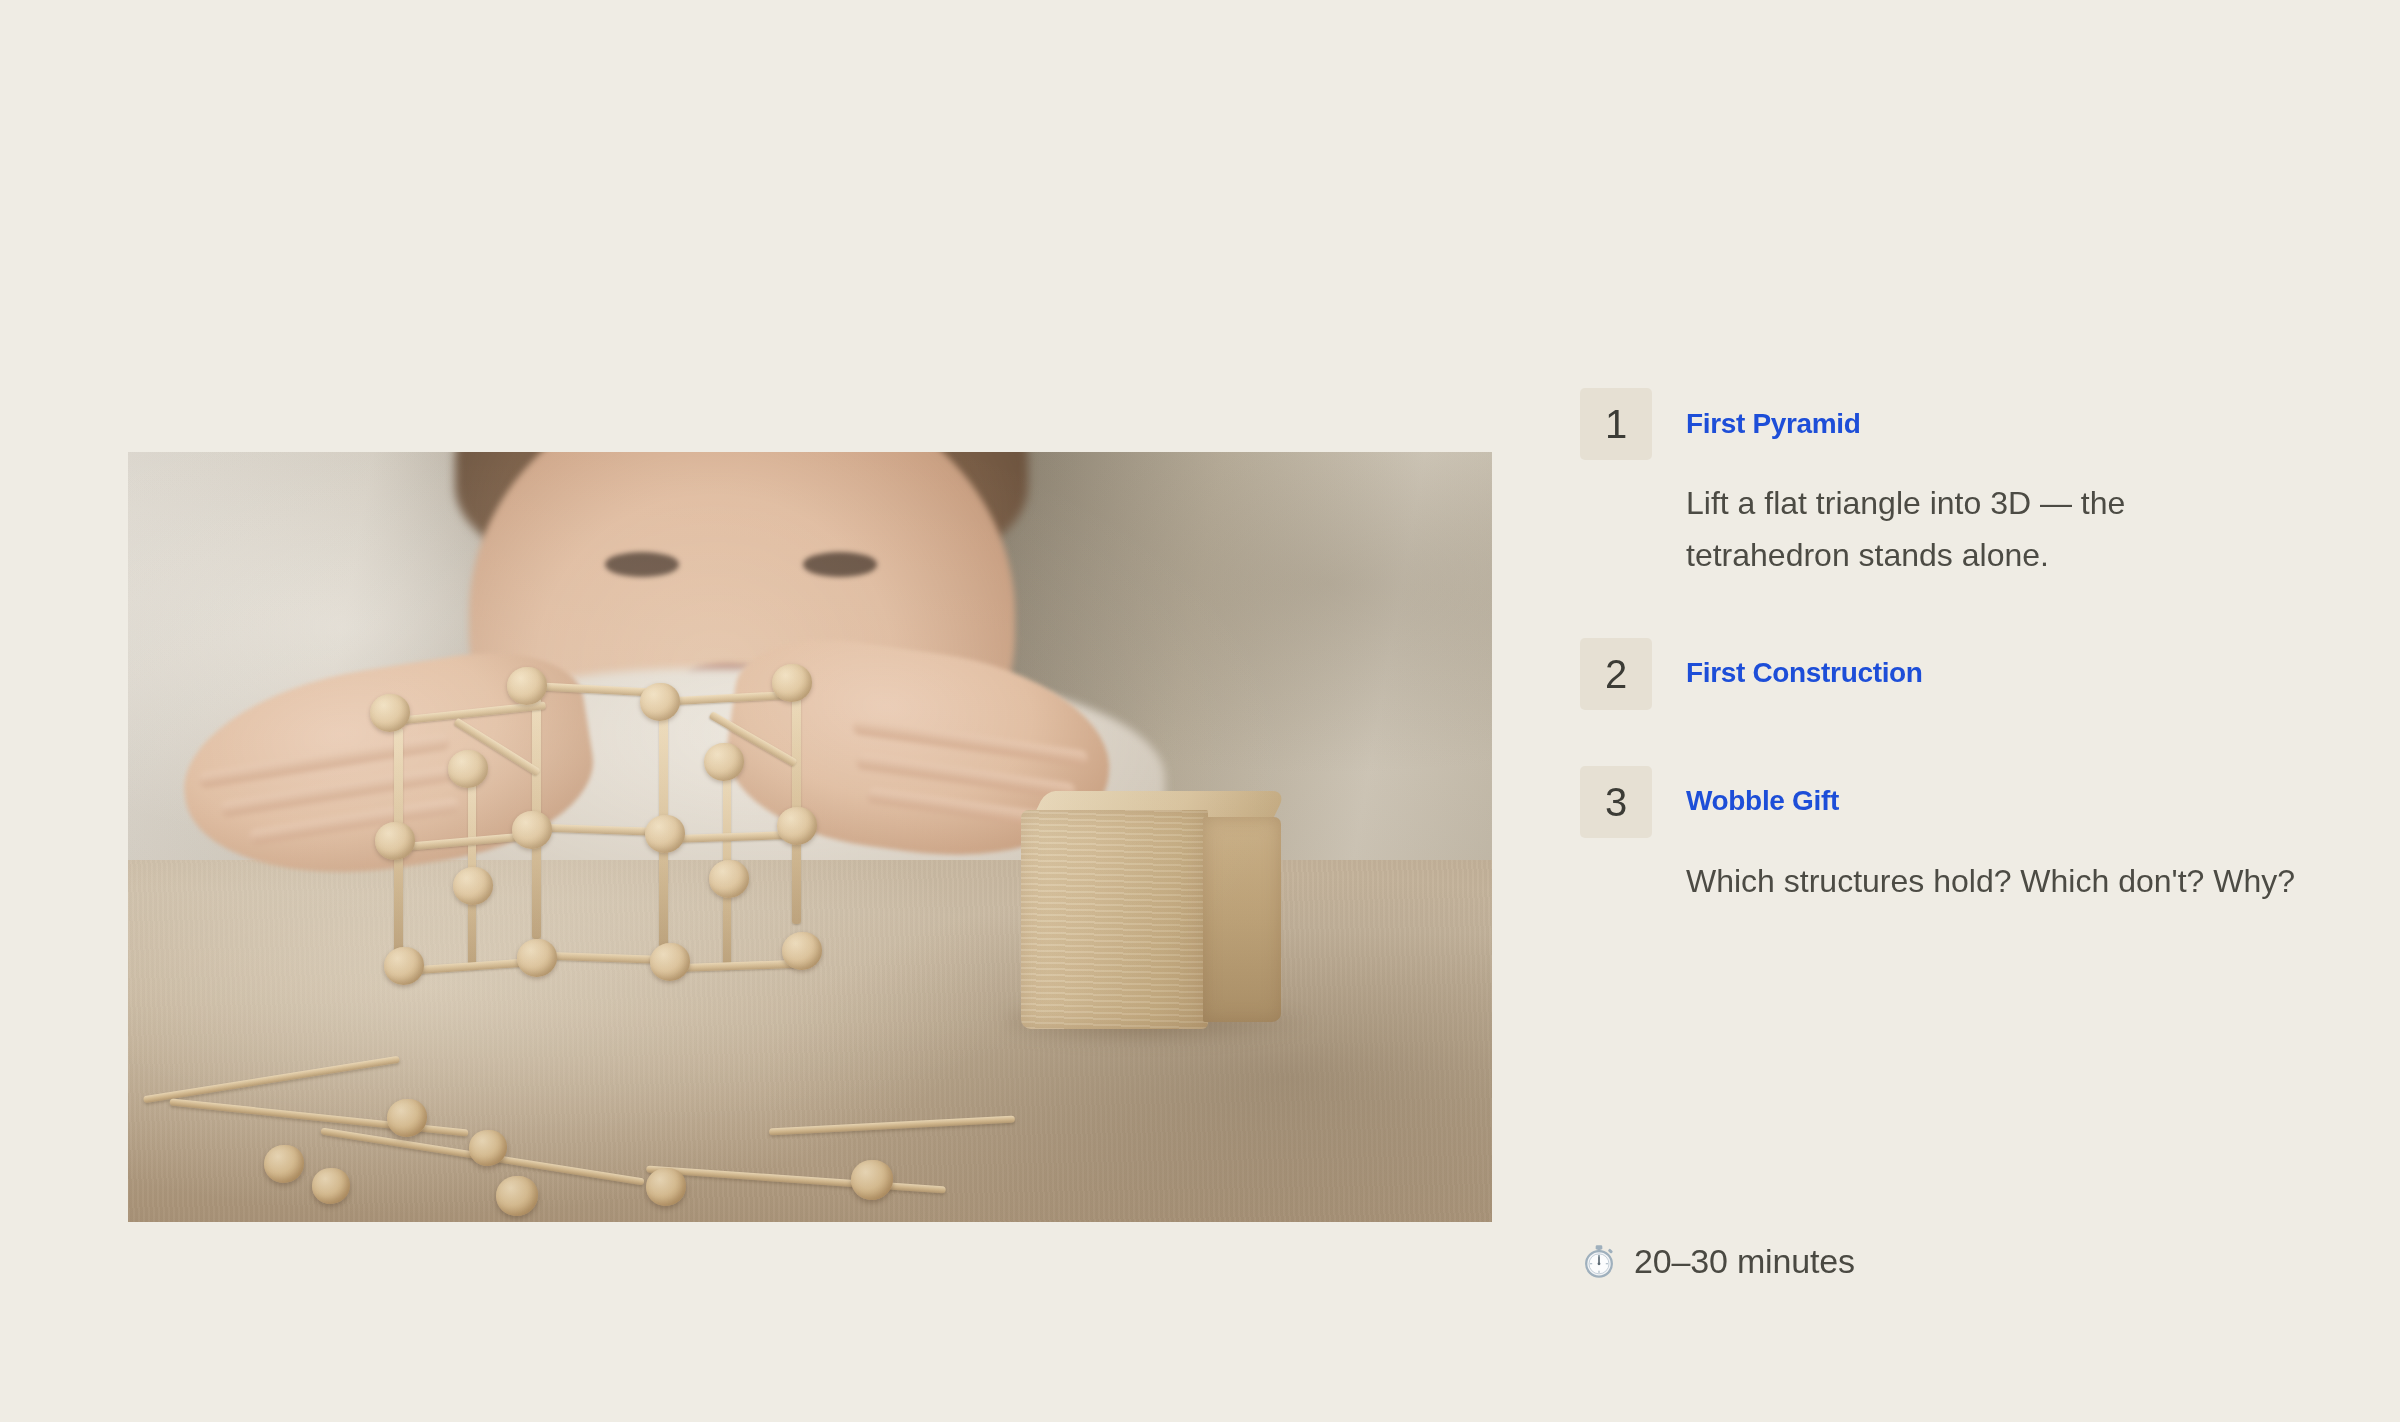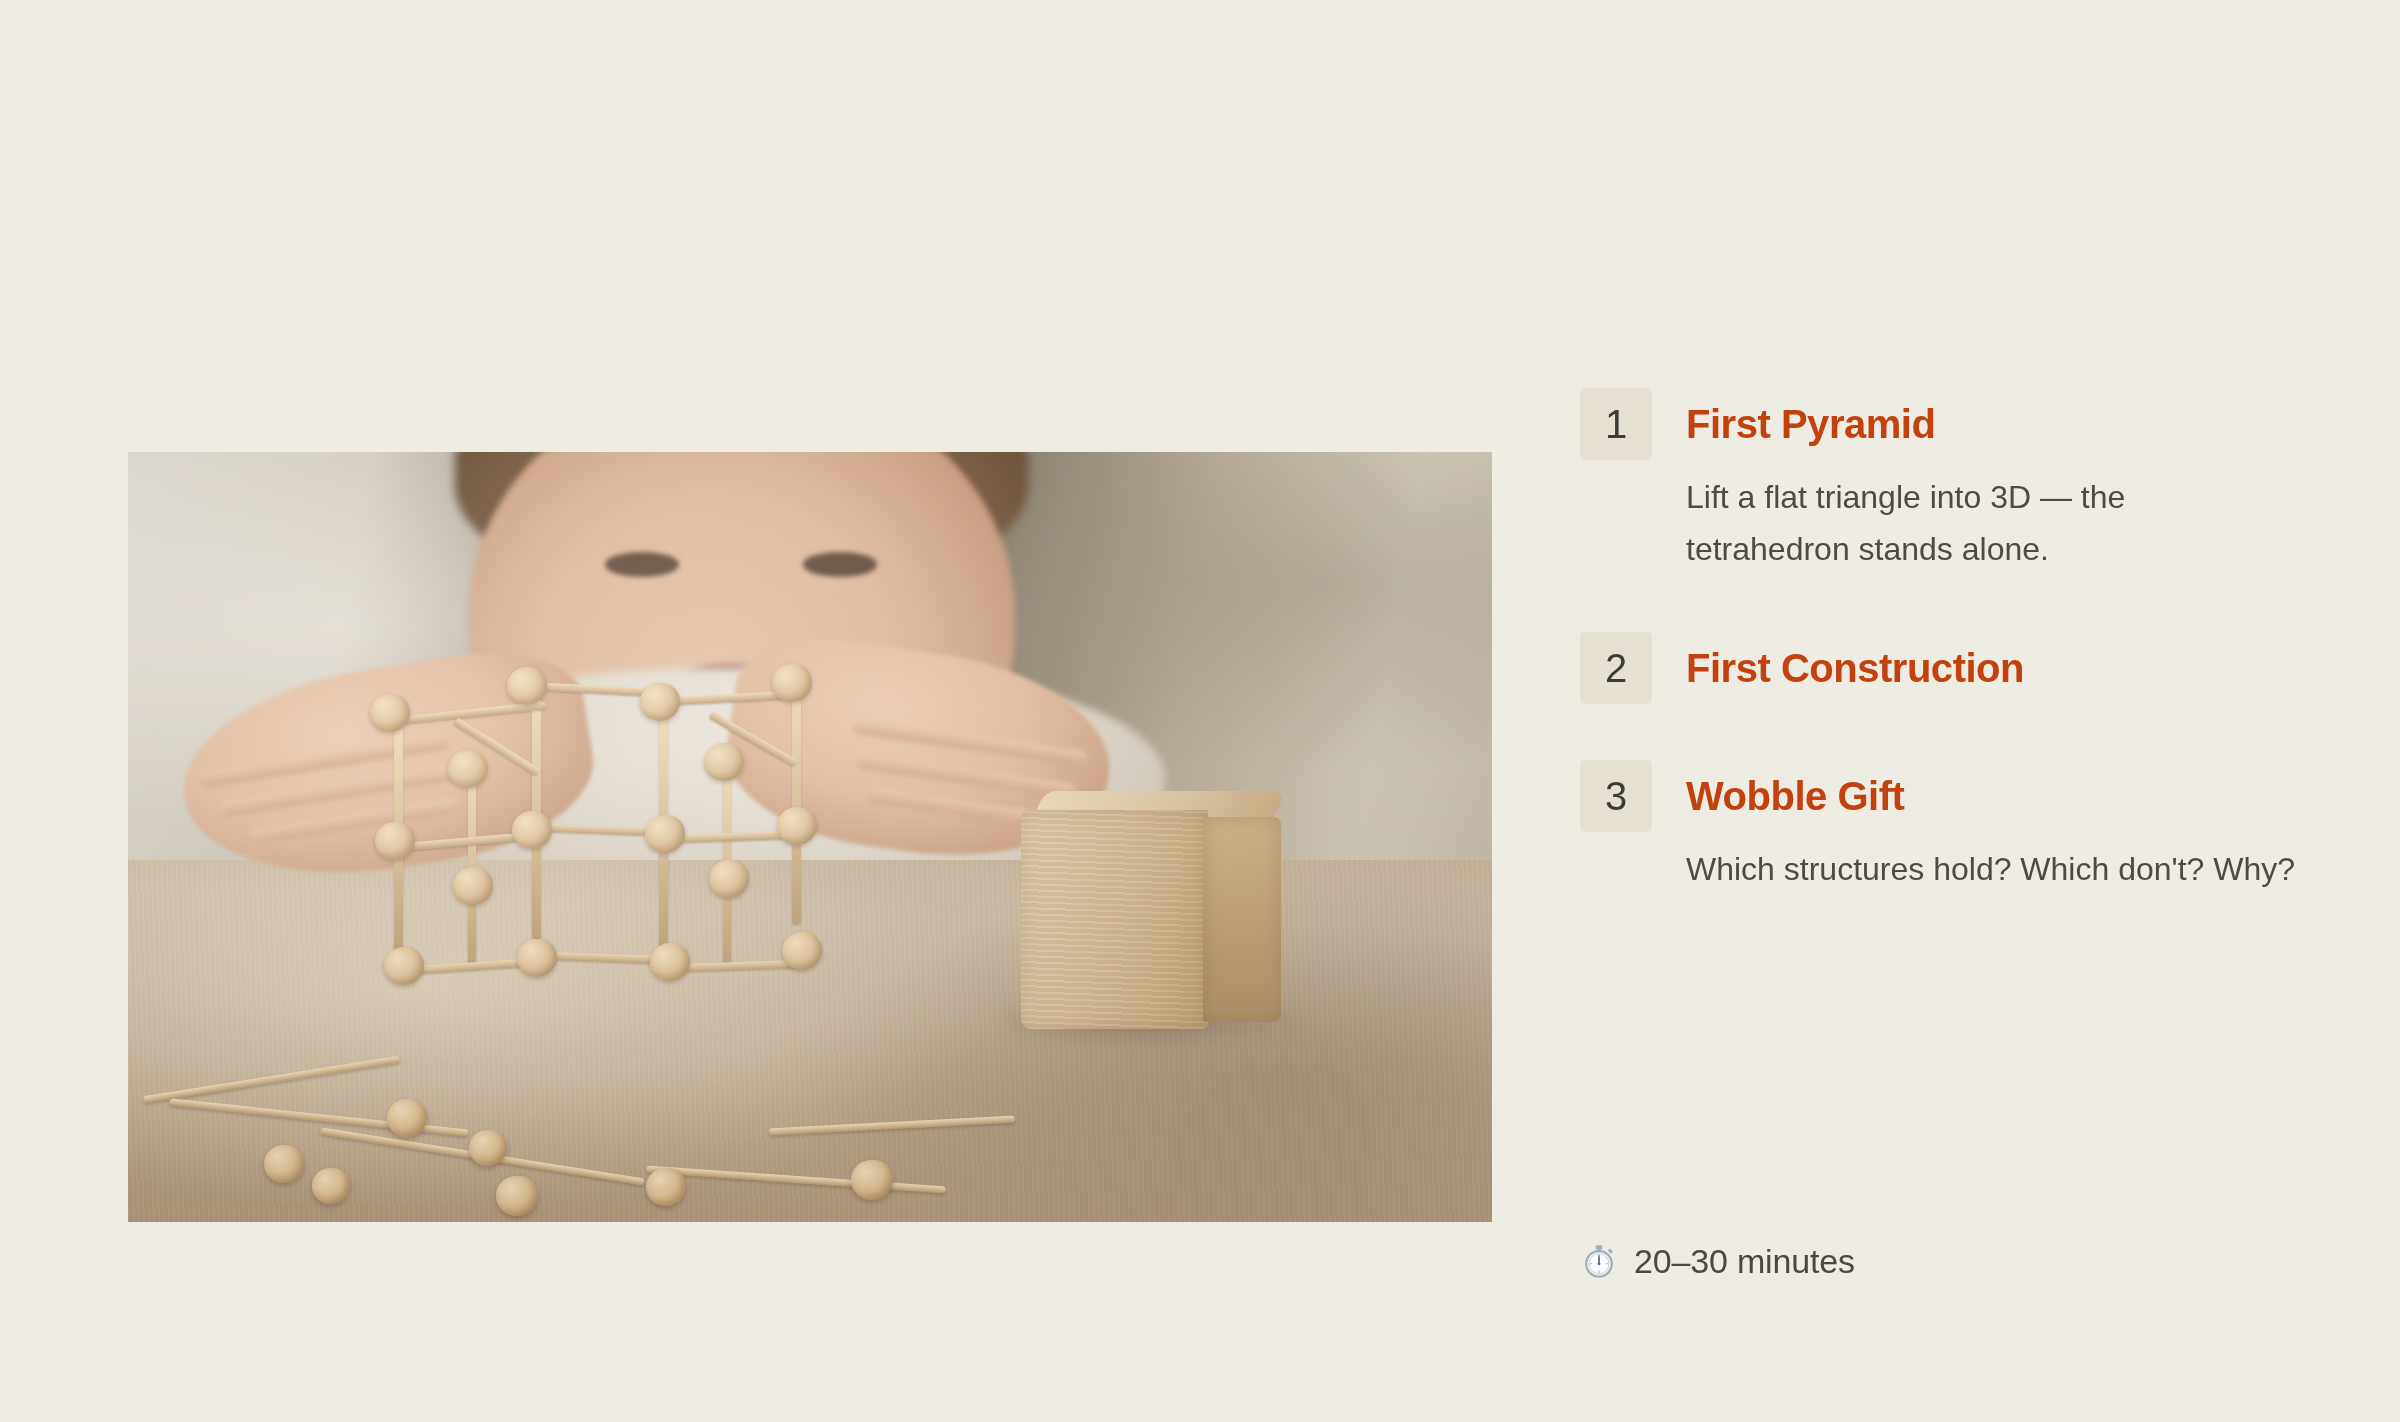--- a/index.html
+++ b/index.html
@@ -320,29 +320,29 @@
     display: flex;
     align-items: center;
     justify-content: center;
     font-size: 40px;
     font-weight: 400;
     color: #3c3c36;
     line-height: 1;
   }
 
   .step-title {
-    font-size: 40px;
+    font-size: 28px;
     font-weight: 700;
-    color: #c2410c;
+    color: #1d4ed8;
     letter-spacing: -0.012em;
     line-height: 1.1;
   }
 
   .step-desc {
-    margin: 12px 0 0 106px;
+    margin: 18px 0 0 106px;
     font-size: 32px;
     line-height: 1.62;
     color: #4c4b44;
     max-width: 610px;
     font-weight: 400;
   }
 
   
   .duration {
     position: absolute;

